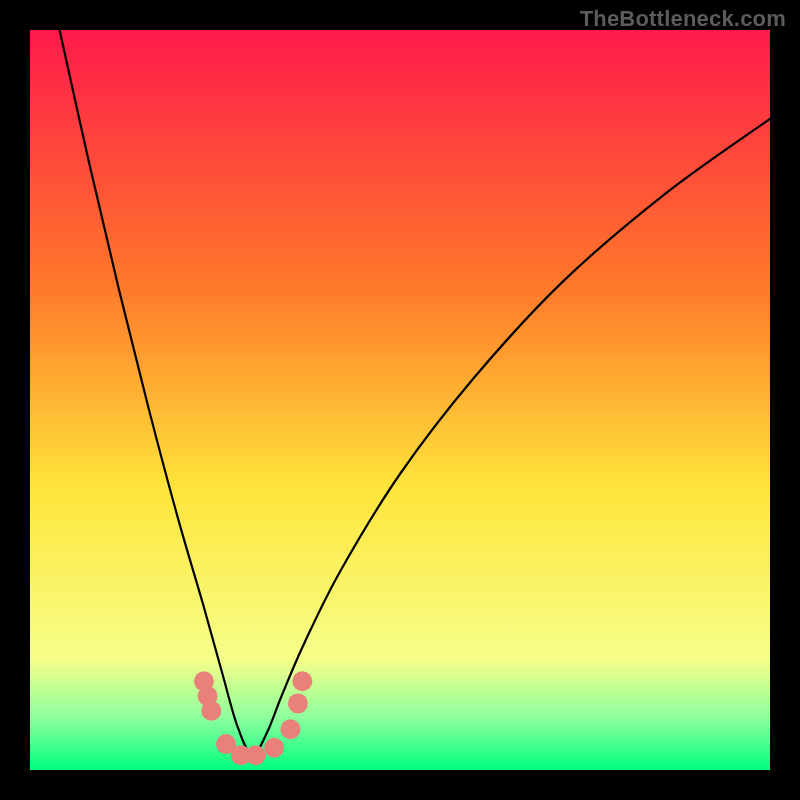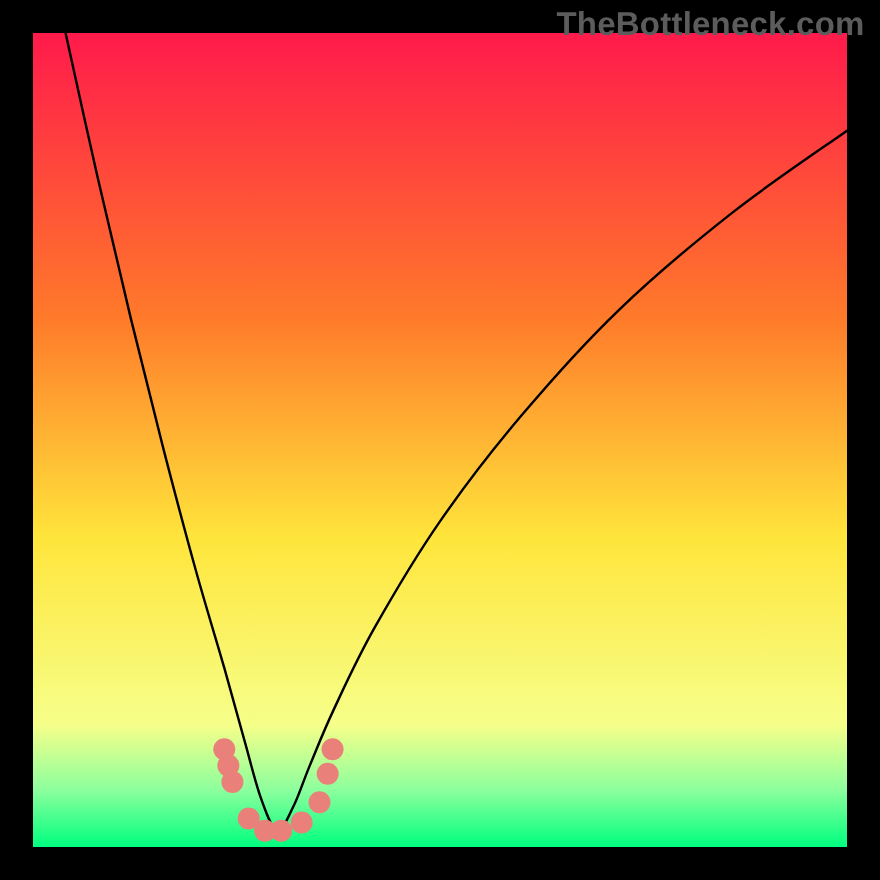--- a/index.html
+++ b/index.html
@@ -14,21 +14,21 @@
     position: relative;
     width: 800px;
     height: 800px;
     background: #000;
   }
   .watermark {
     position: absolute;
     top: 6px;
     right: 14px;
     color: #5c5c5c;
-    font-size: 30px;
+    font-size: 22px;
     font-weight: 600;
     letter-spacing: 0.2px;
     z-index: 30;
   }
   .plot-wrap {
     position: absolute;
     left: 30px;
     top: 30px;
     width: 740px;
     height: 740px;

